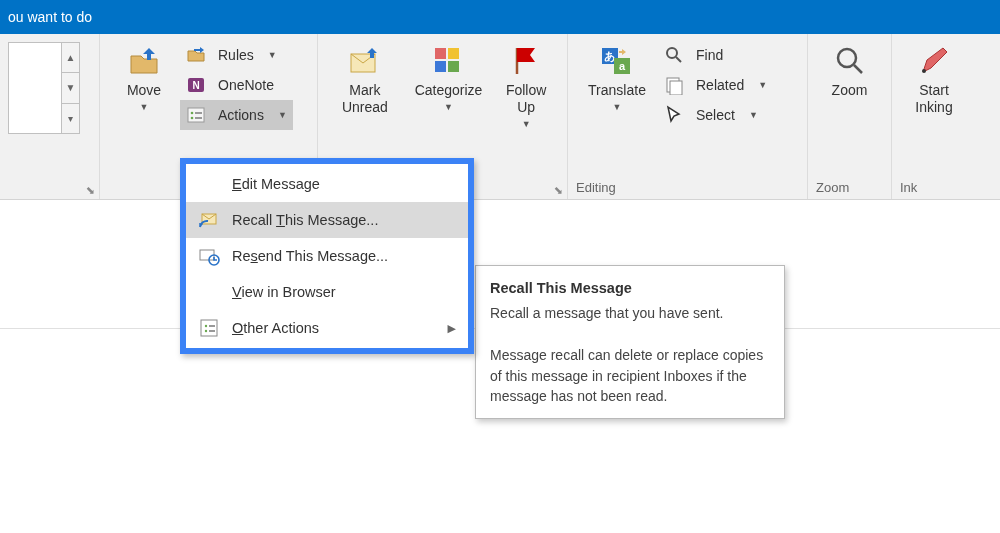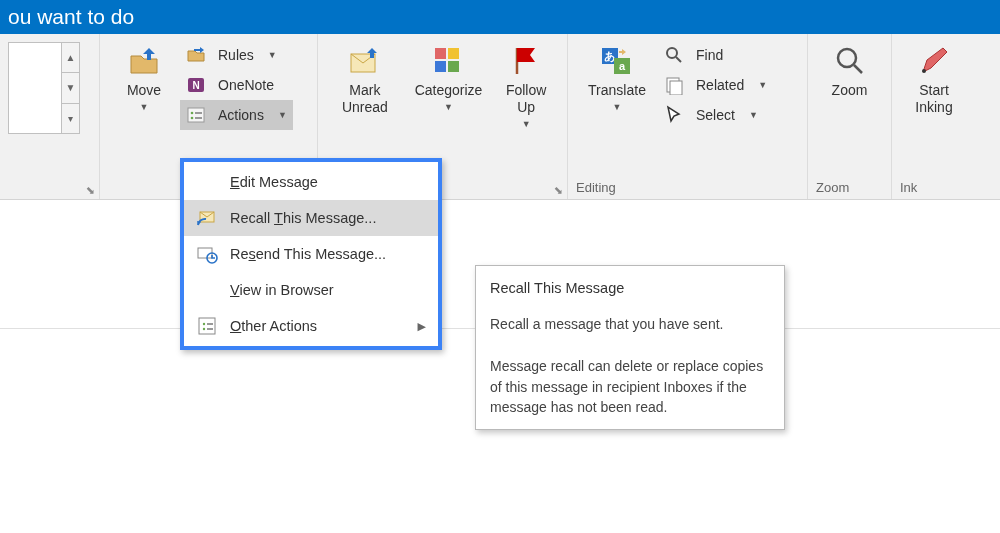--- a/index.html
+++ b/index.html
@@ -1,18 +1,18 @@
 <!DOCTYPE html>
 <html><head>
   <meta charset="utf-8">
   <style>
     * { margin: 0; padding: 0; box-sizing: border-box; font-family: "Segoe UI", Arial, sans-serif; }
     body { background: #ffffff; width: 1000px; height: 533px; overflow: hidden; font-size: 14px; color: #333; }
 
-    .titlebar { background: #0072c6; height: 34px; color: #fff; display: flex; align-items: center; padding: 0 8px; font-size: 21px; }
+    .titlebar { background: #0072c6; height: 34px; color: #fff; display: flex; align-items: center; padding: 0 8px; font-size: 14px; }
 
     .ribbon { background: #f1f1f1; height: 166px; display: flex; border-bottom: 1px solid #d4d4d4; padding-left: 0; }
 
     .group { border-right: 1px solid #dcdcdc; display: flex; flex-direction: column; padding: 4px 8px 2px 8px; position: relative; }
     .group-body { flex: 1; display: flex; align-items: flex-start; }
     .group-label { text-align: left; font-size: 13px; color: #666; padding: 1px 0 0 0; height: 18px; }
     .launcher { position: absolute; bottom: 2px; right: 4px; color: #888; font-size: 11px; }
 
     .bigbtn { display: flex; flex-direction: column; align-items: center; justify-content: flex-start; padding: 4px 6px; width: 72px; cursor: default; text-align:center; line-height: 17px; }
     .bigbtn .ico { width: 34px; height: 34px; margin: 2px 0 4px 0; }
@@ -25,29 +25,29 @@
     .smallbtn .sico { width: 20px; height: 20px; display:flex; align-items:center; justify-content:center; }
     .tri { font-size: 9px; color: #555; margin-left: 2px; }
 
     .spinner { width: 72px; height: 92px; background: #fff; border: 1px solid #c0c0c0; margin: 4px 0 0 0; display:flex; }
     .spinner .pane { flex:1; }
     .spinner .arrows { width: 18px; background: #f3f3f3; border-left: 1px solid #c0c0c0; display:flex; flex-direction:column; }
     .spinner .arrows div { flex:1; display:flex; align-items:center; justify-content:center; font-size:10px; color:#666; border-bottom:1px solid #c0c0c0;}
     .spinner .arrows div:last-child{border-bottom:none;}
 
     
-    .menu { position: absolute; top: 158px; left: 180px; width: 262px; background: #fff; border: 4px solid #3b82f6; box-shadow: 2px 3px 6px rgba(0,0,0,0.25); z-index: 10; padding: 2px 0; }
+    .menu { position: absolute; top: 158px; left: 180px; width: 294px; background: #fff; border: 6px solid #3b82f6; box-shadow: 2px 3px 6px rgba(0,0,0,0.25); z-index: 10; padding: 2px 0; }
     .menu-item { display:flex; align-items:center; height: 36px; padding: 0 12px; gap: 12px; font-size: 14.5px; color:#333; }
     .menu-item.highlight { background: #dadada; }
     .menu-item .mico { width: 22px; height: 22px; display:flex; align-items:center; justify-content:center; }
     .underline { text-decoration: underline; }
 
     
     .tooltip { position:absolute; top:265px; left:475px; width: 310px; background:#fff; border:1px solid #b9b9b9; box-shadow: 2px 3px 6px rgba(0,0,0,0.22); padding: 12px 14px; font-size:14px; color:#444; line-height:1.45; z-index:9; }
-    .tooltip .tt-title { font-weight:400; color:#333; margin-bottom:15px; font-size:14.5px; }
+    .tooltip .tt-title { font-weight:700; color:#333; margin-bottom:4px; font-size:14.5px; }
     .tooltip p { margin-bottom: 22px; }
     .tooltip p:last-child{ margin-bottom:0; }
 
     .content-line { position:absolute; left:0; right:0; top:328px; border-top:1px solid #e0e0e0; }
 
     svg { display:block; }
   </style>
 </head>
 <body>
 

